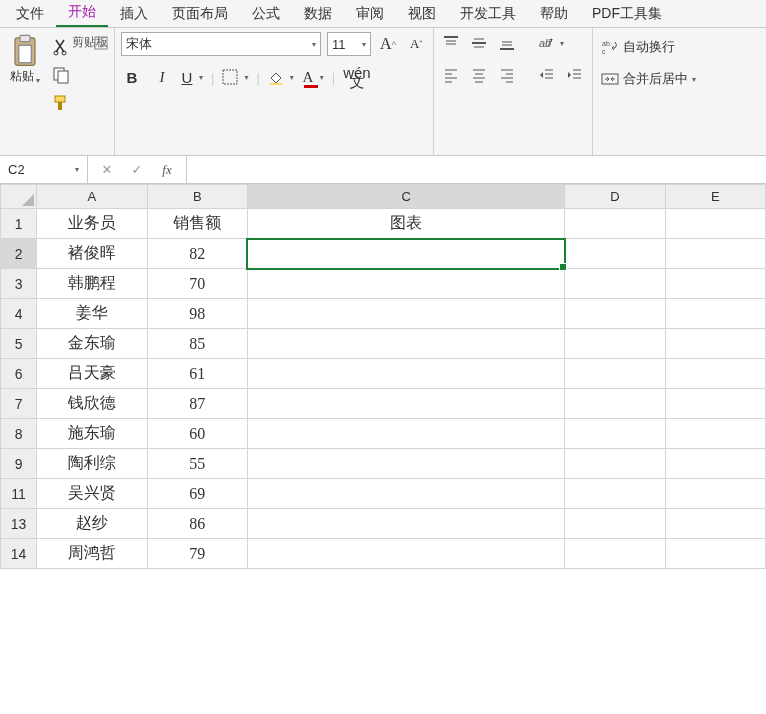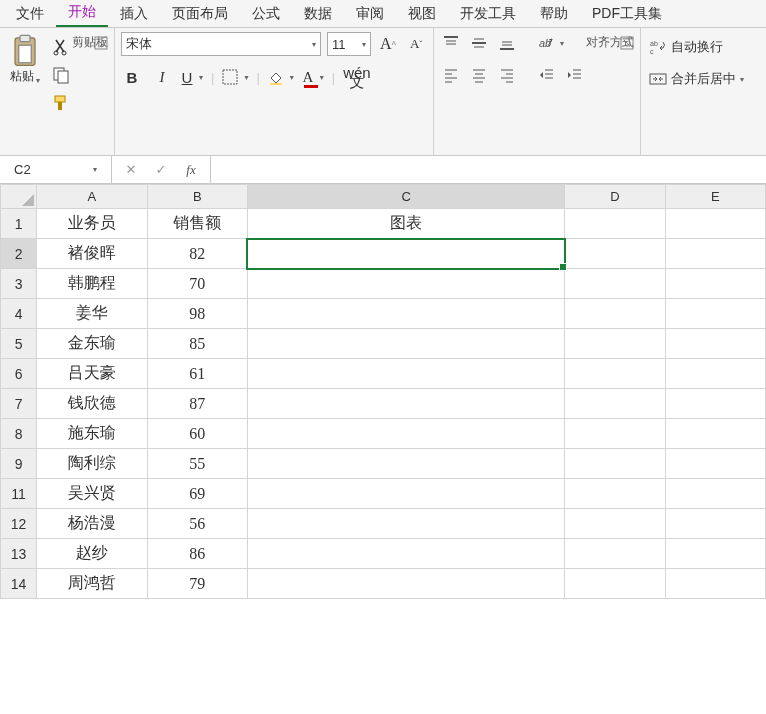--- a/index.html
+++ b/index.html
@@ -43,21 +43,21 @@
 .align-rows { display: flex; flex-direction: column; gap: 10px; }
 .align-row { display: flex; align-items: center; gap: 6px; }
 
 
 .wrap-col { display: flex; flex-direction: column; gap: 10px; padding-top: 4px; justify-content: center; }
 .text-btn { display: flex; align-items: center; gap: 4px; cursor: pointer; font-size: 13px; padding: 2px; }
 .text-btn svg { width: 18px; height: 18px; }
 
 
 .fbar { display: flex; align-items: center; border-bottom: 1px solid #c8c8c8; height: 28px; background: #fff; }
-.namebox { width: 112px; border-right: 1px solid #c8c8c8; padding: 0 14px; display: flex; align-items: center; justify-content: space-between; height: 100%; cursor: text; }
+.namebox { width: 88px; border-right: 1px solid #c8c8c8; padding: 0 8px; display: flex; align-items: center; justify-content: space-between; height: 100%; cursor: text; }
 .namebox .caret-tri { padding-left: 8px; }
 .fbar-icons { display: flex; align-items: center; gap: 0; border-right: 1px solid #c8c8c8; height: 100%; padding: 0 4px; }
 .fbar-icon { width: 30px; height: 100%; display: flex; align-items: center; justify-content: center; color: #999; cursor: pointer; }
 .fbar-icon.fx { font-style: italic; font-family: "Times New Roman", serif; color: #555; }
 .finput { flex: 1; height: 100%; padding: 0 6px; }
 
 
 .grid-wrap { position: relative; }
 table.grid { border-collapse: collapse; table-layout: fixed; width: 766px; }
 .grid th, .grid td { border: 1px solid #d4d4d4; font-weight: normal; }
@@ -264,27 +264,20 @@
               <svg width="18" height="18" viewBox="0 0 18 18">
                 <line x1="7" y1="4" x2="15" y2="4" stroke="#555"></line>
                 <line x1="7" y1="8" x2="15" y2="8" stroke="#555"></line>
                 <line x1="7" y1="12" x2="15" y2="12" stroke="#555"></line>
                 <path d="M2 6 L5 9 L2 12 Z" fill="#555"></path>
               </svg>
             </div>
         </div>
       </div>
     </div>
-    <div class="ribbon-group-footer">
-      <span>对齐方式</span>
-      <span class="ribbon-launcher"><svg viewBox="0 0 14 14">
-            <rect x="1" y="1" width="12" height="12" fill="none" stroke="#888"></rect>
-            <path d="M4 4 L10 10 M10 6 V10 H6" stroke="#888" fill="none"></path>
-          </svg></span>
-    </div>
   </div>
 
   <div class="ribbon-group" style="border-right:none;">
     <div class="ribbon-group-content">
       <div class="wrap-col">
         <div class="text-btn">
           <svg viewBox="0 0 18 18">
               <text x="1" y="8" font-size="7" fill="#555">ab</text>
               <path d="M14 4 Q17 7 14 10 L11 10" stroke="#555" fill="none"></path>
               <path d="M11 10 L13 8 M11 10 L13 12" stroke="#555"></path>
@@ -419,28 +412,20 @@
         </tr>
         <tr>
           <th class="rowhdr">11</th>
           <td>吴兴贤</td>
           <td>69</td>
           <td></td>
           <td></td>
           <td></td>
         </tr>
         <tr>
-          <th class="rowhdr">12</th>
-          <td>杨浩漫</td>
-          <td>56</td>
-          <td></td>
-          <td></td>
-          <td></td>
-        </tr>
-        <tr>
           <th class="rowhdr">13</th>
           <td>赵纱</td>
           <td>86</td>
           <td></td>
           <td></td>
           <td></td>
         </tr>
         <tr>
           <th class="rowhdr">14</th>
           <td>周鸿哲</td>

